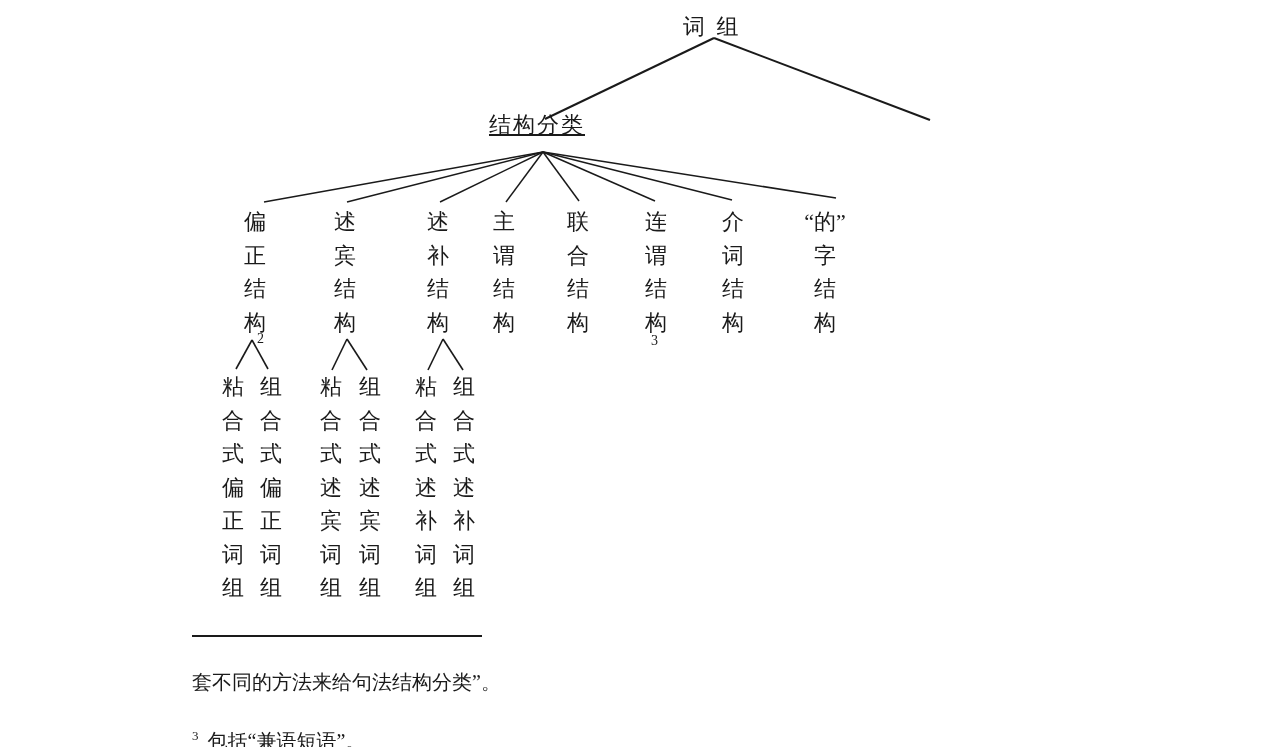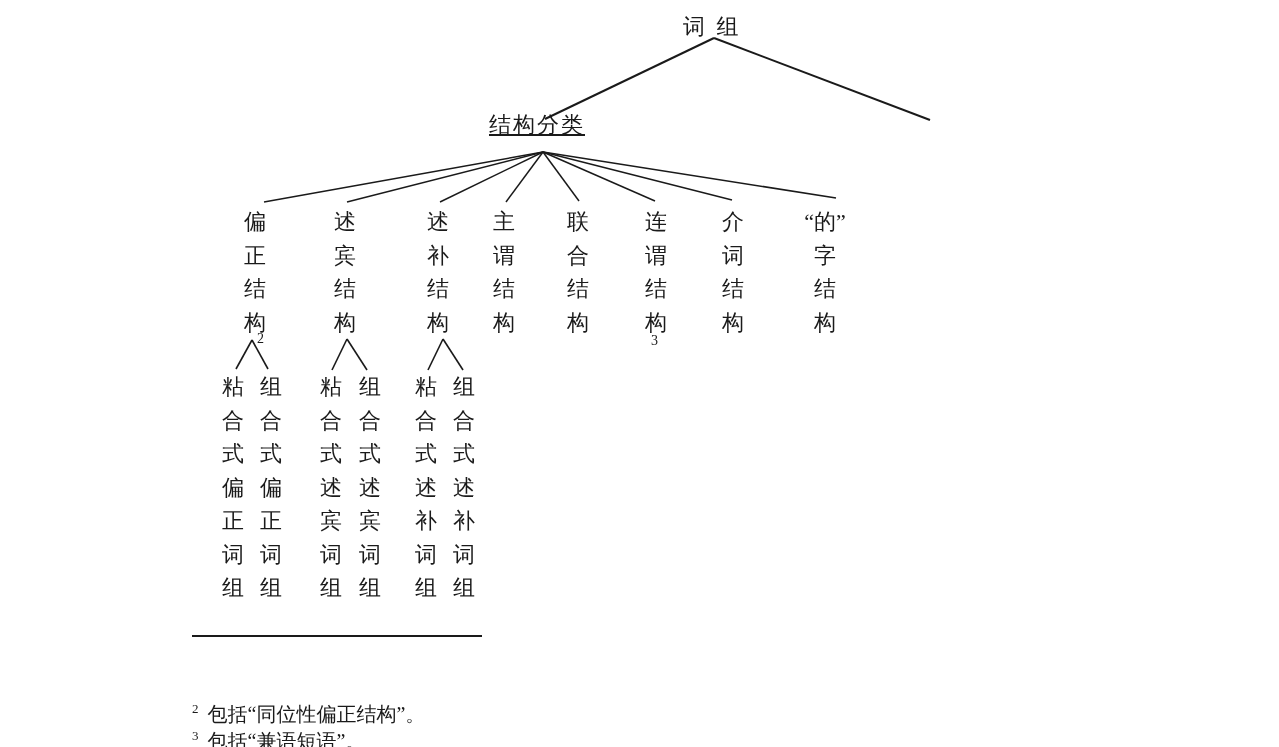--- a/index.html
+++ b/index.html
@@ -206,18 +206,18 @@
       <div class="vcell">式</div>
       <div class="vcell">述</div>
       <div class="vcell">补</div>
       <div class="vcell">词</div>
       <div class="vcell">组</div>
     </div>
 
   <div class="fn-sep"></div>
 
 
-
-  <div class="fn fn2"><sup>2</sup><span>包括“同位性偏正结构”。</span></div>
+  <div class="fn fn1b cont">套不同的方法来给句法结构分类”。</div>
+
 
   <div class="fn fn3"><sup>3</sup><span>包括“兼语短语”。</span></div>
 
 </div>
 
 </body></html>

